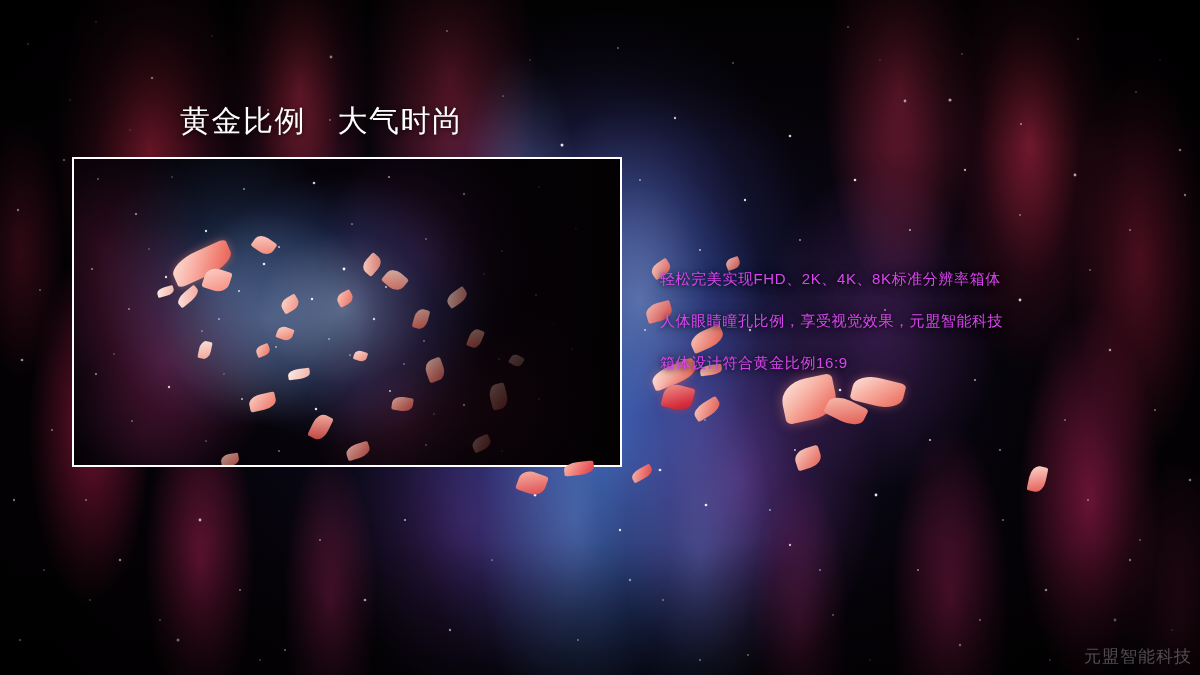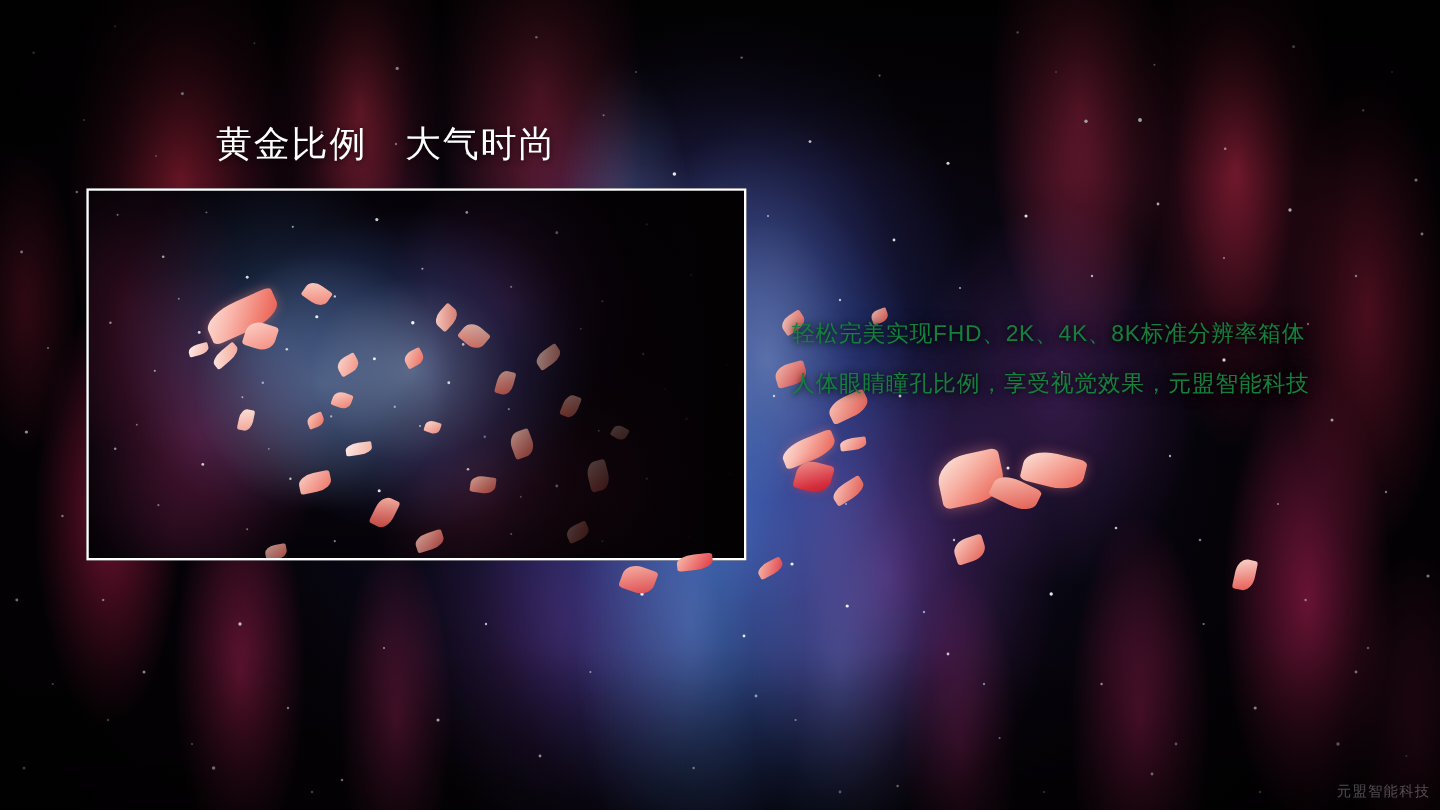--- a/index.html
+++ b/index.html
@@ -129,33 +129,33 @@
     line-height: 1.3;
     color: #ffffff;
     letter-spacing: 1.5px;
     white-space: pre;
     text-shadow: 0 1px 5px rgba(0,0,0,0.75);
   }
   #body-text {
     position: absolute;
     left: 660px;
     top: 258px;
-    color: #15803d;
-    font-size: 19px;
+    color: #d946ef;
+    font-size: 15px;
     line-height: 42px;
     letter-spacing: .6px;
     text-shadow: 0 1px 5px rgba(0,0,0,0.8), 0 0 12px rgba(0,0,0,0.5);
   }
   #body-text .ln { display: block; white-space: pre; }
 
   #watermark {
     position: absolute;
     right: 8px;
     bottom: 7px;
-    font-size: 12px;
+    font-size: 17px;
     letter-spacing: 1px;
     color: rgba(190,185,195,0.40);
     white-space: pre;
   }
 
   
   .petal {
     position: absolute;
     border-radius: 50% 12% 50% 12%;
     pointer-events: none;
@@ -458,17 +458,18 @@
   <div class="petal" style="left:646px; top:303px; width:26px; height:18px; transform:rotate(-16deg);
               background:linear-gradient(140deg,#f7bcae,#dc4a47); opacity:.95;"></div>
   <div class="petal" style="left:690px; top:330px; width:34px; height:18px; transform:rotate(-25deg);
               background:linear-gradient(140deg,#f9c8bb,#e2574d);"></div>
 
   <div id="title">黄金比例　大气时尚</div>
 
   <div id="body-text">
     <span class="ln">轻松完美实现FHD、2K、4K、8K标准分辨率箱体</span>
     <span class="ln">人体眼睛瞳孔比例，享受视觉效果，元盟智能科技</span>
+    <span class="ln">箱体设计符合黄金比例16:9</span>
   </div>
 
   <div id="watermark">元盟智能科技</div>
 
 </div>
 
 </body></html>

